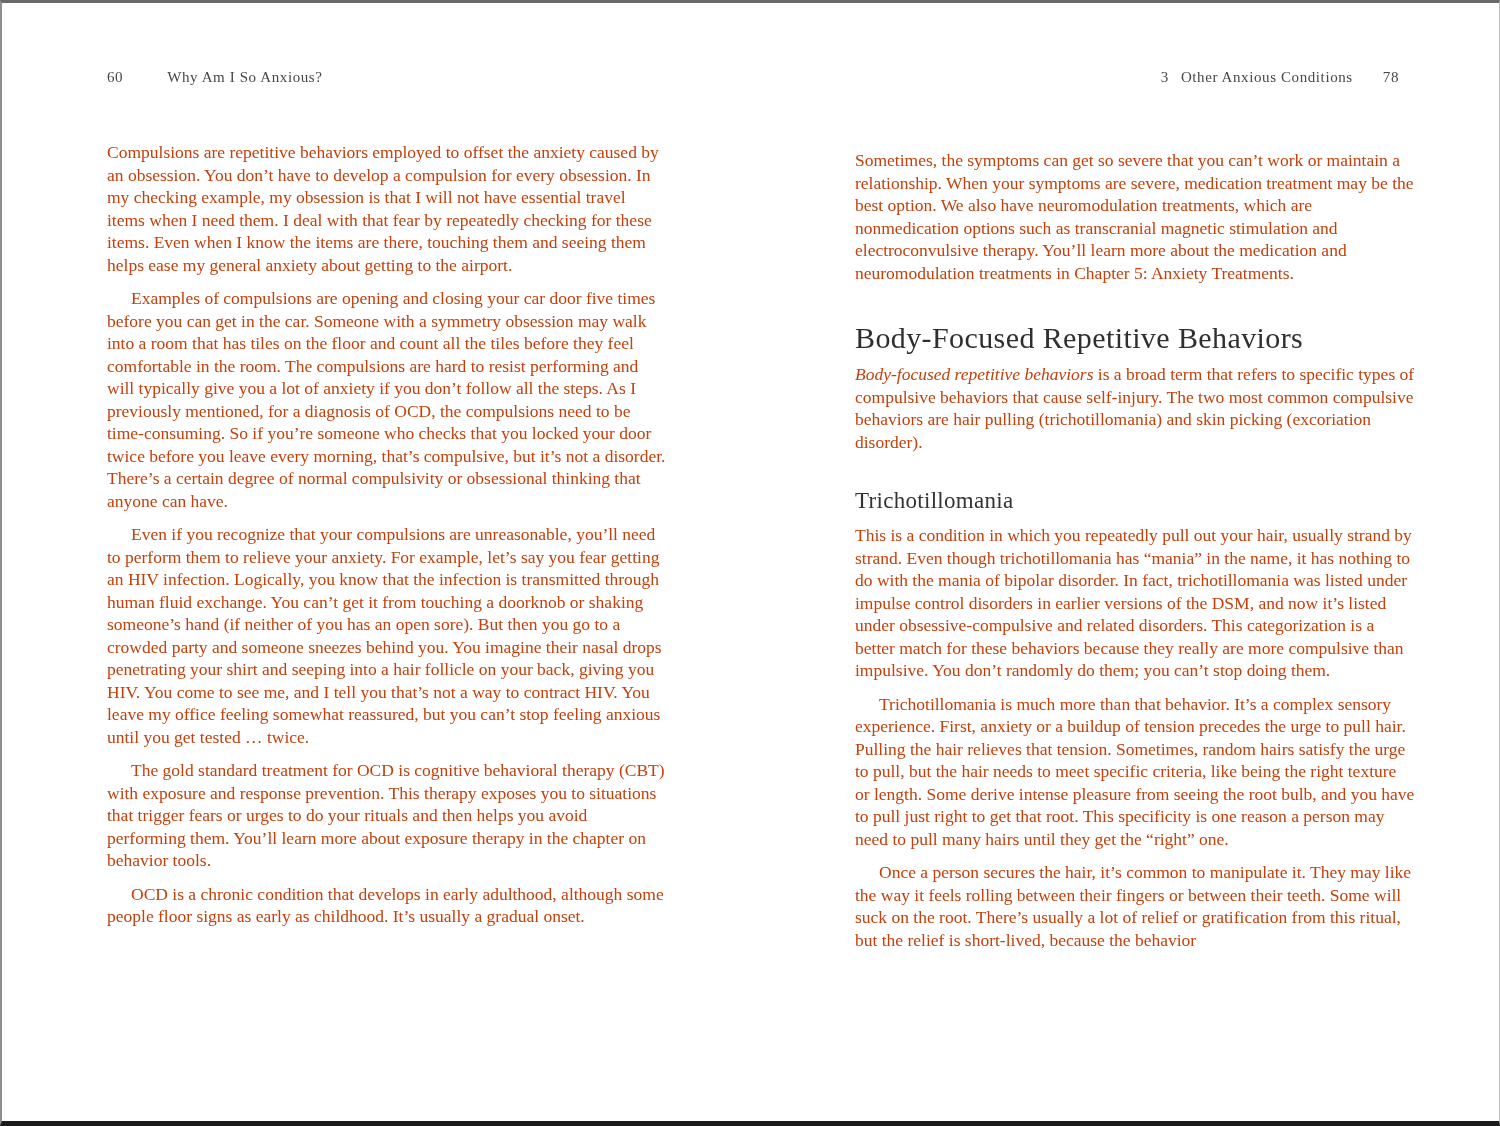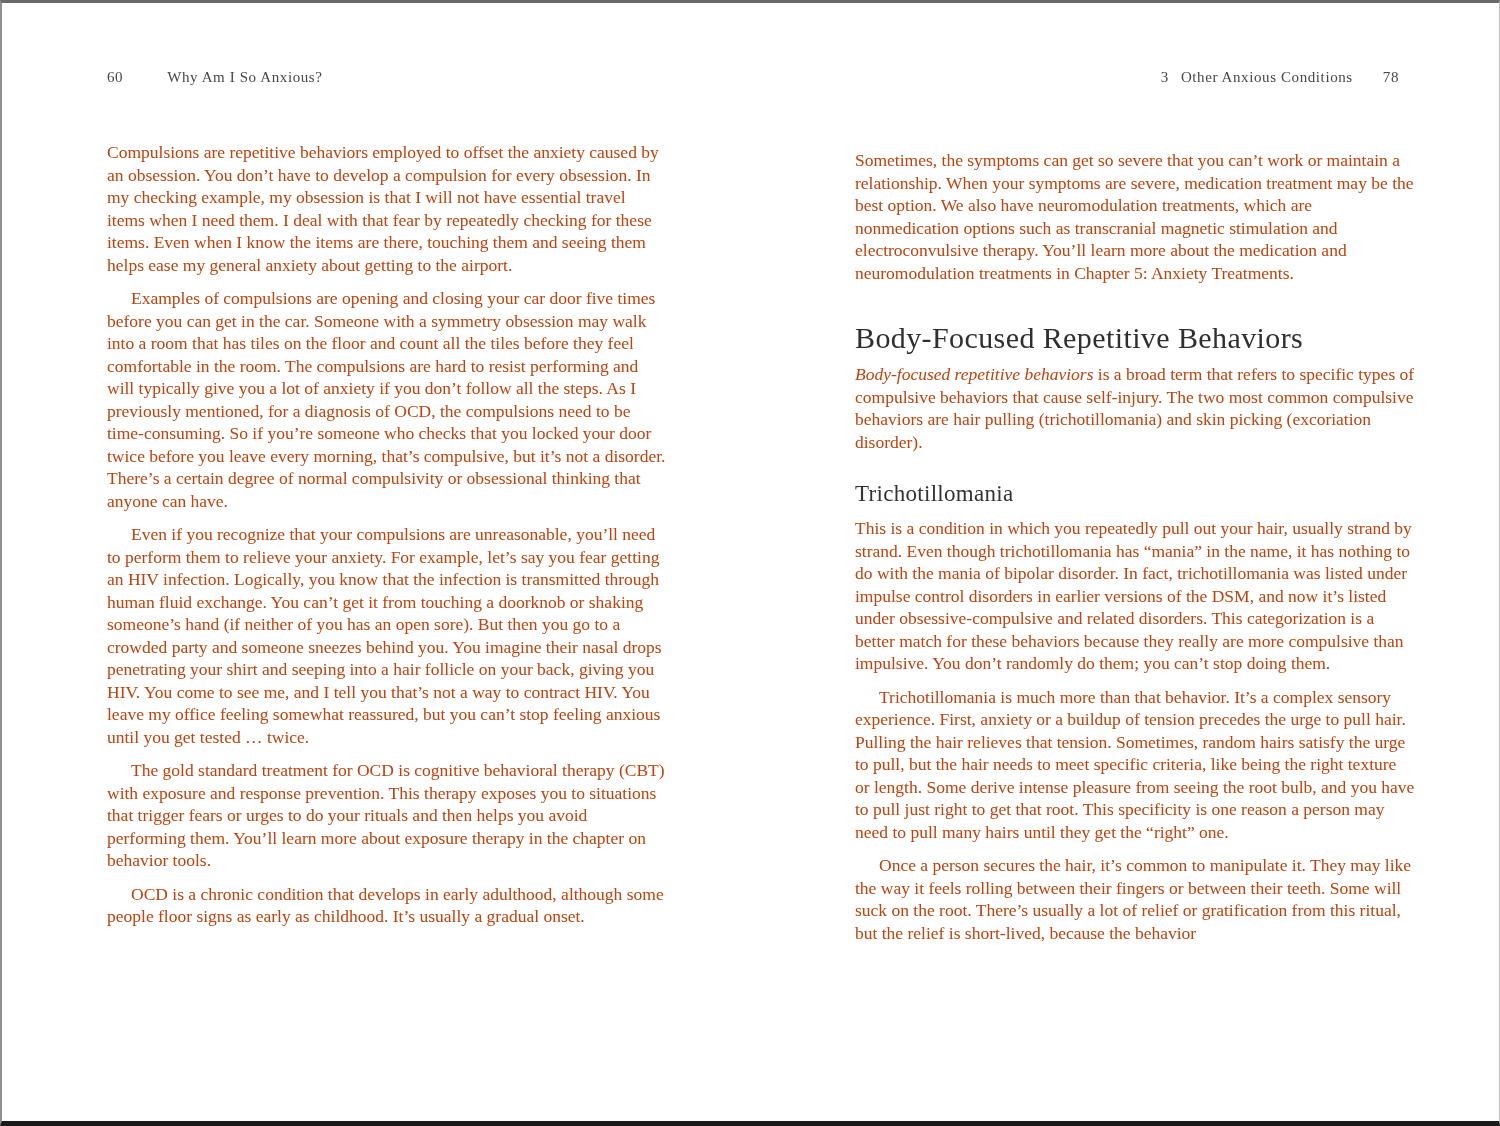--- a/index.html
+++ b/index.html
@@ -58,21 +58,21 @@
   }
   .big-heading {
     font-size: 30px;
     line-height: 36px;
     font-weight: normal;
     color: #2f2f2f;
     letter-spacing: 0.4px;
     margin-top: 36px;
     margin-bottom: 7px;
   }
-  .trich-heading { margin-top: 27px; }
+  .trich-heading { margin-top: 34px; }
   .lead-italic { font-style: italic; }
 </style>
 </head>
 <body>
 
 <div class="spread">
 
   <div class="running-header header-left">
     <span class="pagenum">60</span><span class="runhead">Why Am I So Anxious?</span>
   </div>

